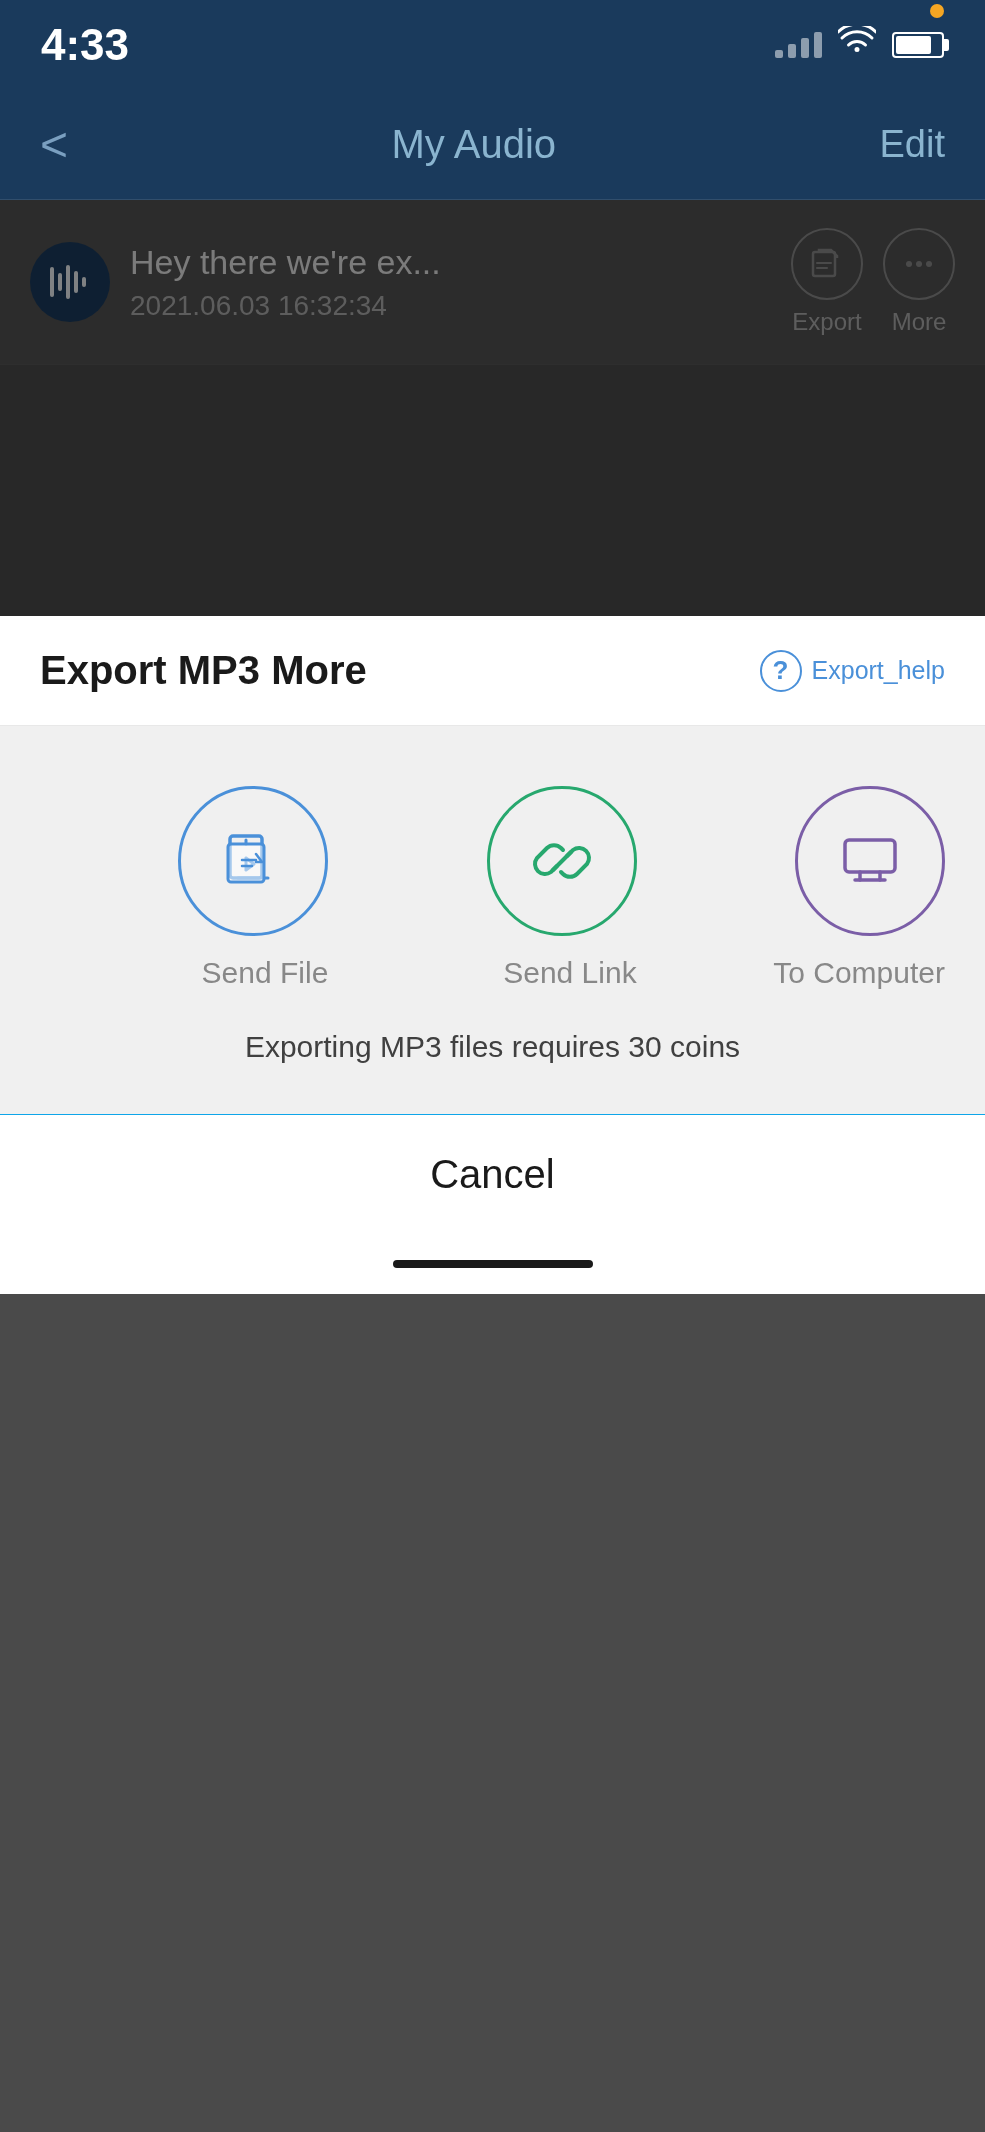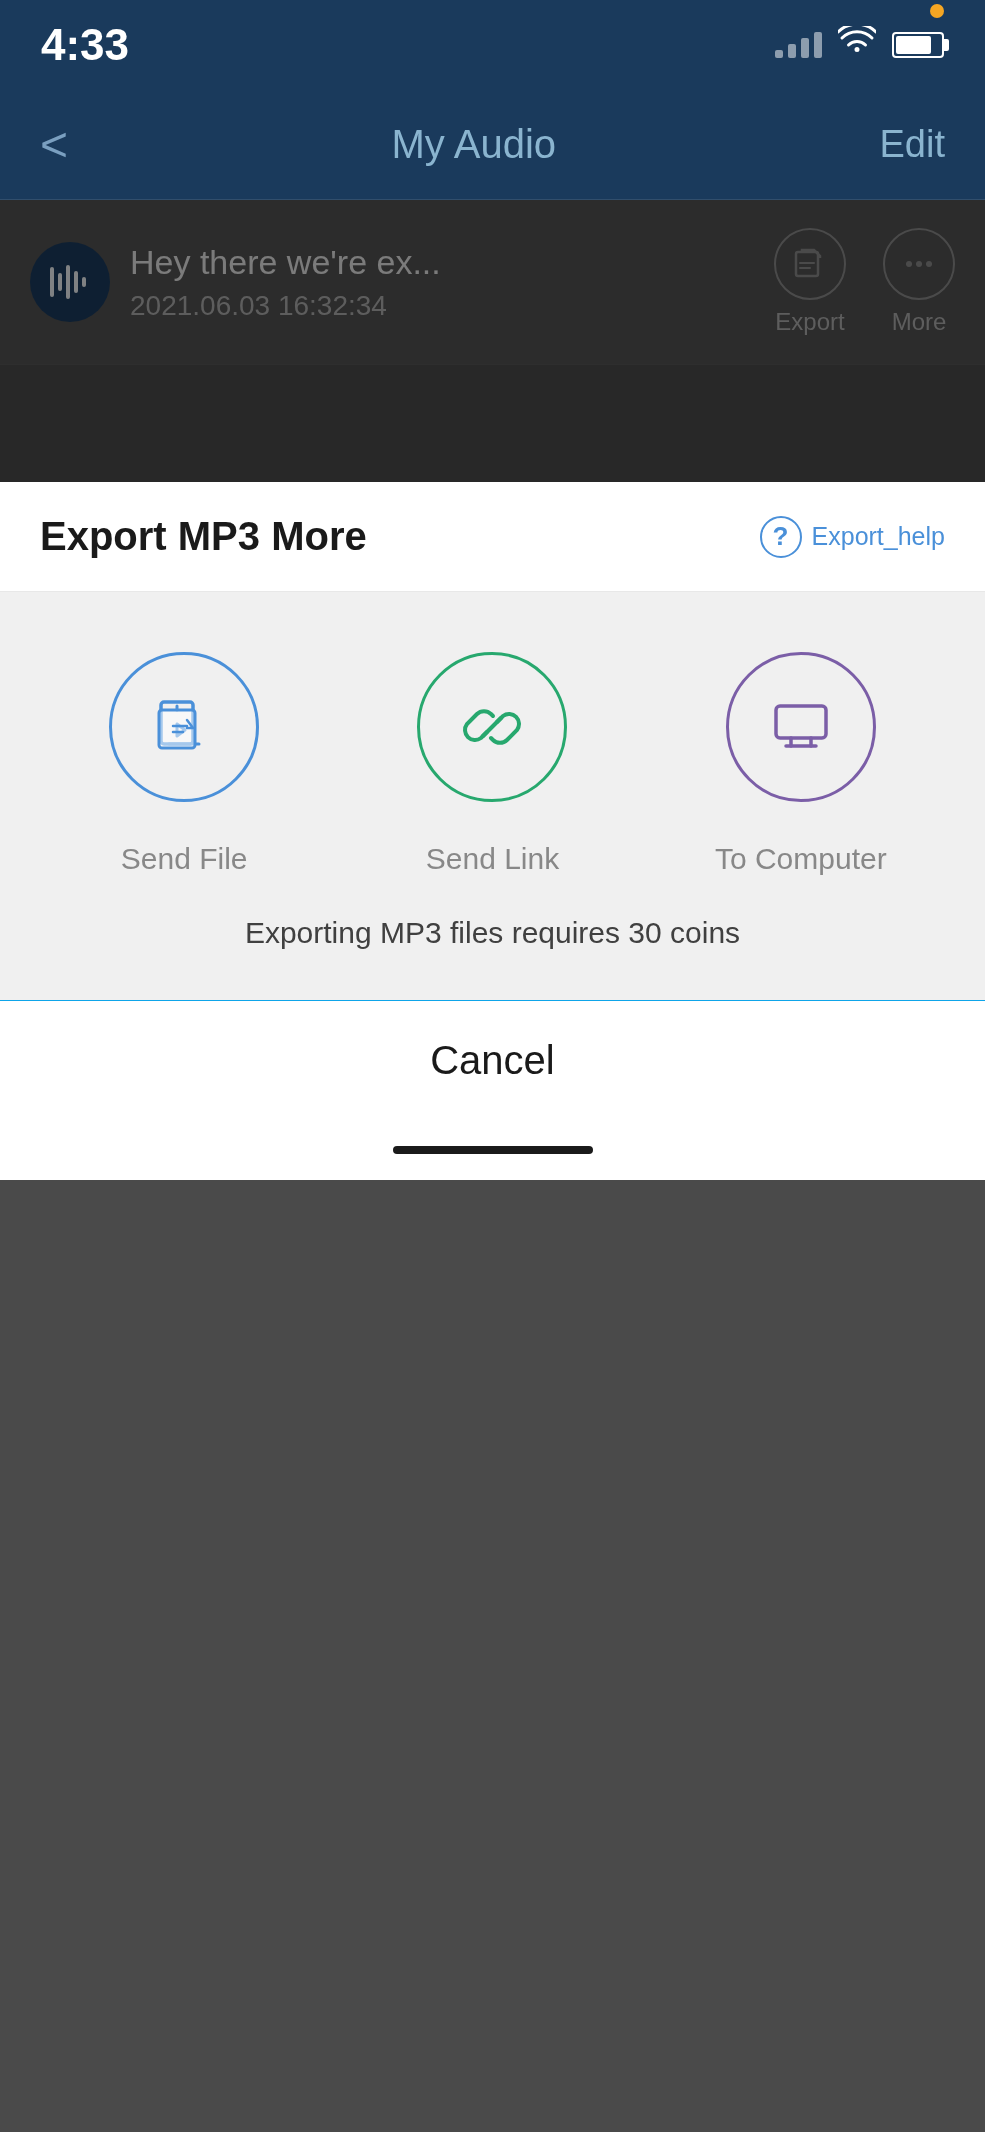--- a/index.html
+++ b/index.html
@@ -113,21 +113,21 @@
     }
     .nav-edit {
       color: #8ab4cf;
       font-size: 38px;
       cursor: pointer;
     }
 
     
     .main-content {
       width: 100%;
-      height: 980px;
+      height: 1094px;
       background: #4a4a4a;
       position: relative;
     }
 
     
     .audio-item {
       display: flex;
       align-items: center;
       background: rgba(80,80,80,0.95);
       padding: 28px 30px;
@@ -156,21 +156,21 @@
       font-size: 34px;
       font-weight: 500;
       margin-bottom: 8px;
     }
     .audio-date {
       color: #aaa;
       font-size: 28px;
     }
     .audio-actions {
       display: flex;
-      gap: 37px;
+      gap: 20px;
       align-items: center;
     }
     .action-btn {
       display: flex;
       flex-direction: column;
       align-items: center;
       gap: 8px;
       cursor: pointer;
     }
     .action-circle {
@@ -247,22 +247,22 @@
     }
     .options-row {
       display: flex;
       justify-content: space-around;
       width: 100%;
       gap: 20px;
     }
     .option-item {
       display: flex;
       flex-direction: column;
-      align-items: center;
-      gap: 40px;
+      align-items: flex-end;
+      gap: 20px;
       cursor: pointer;
       flex: 1;
     }
     .option-circle {
       width: 150px;
       height: 150px;
       border-radius: 50%;
       display: flex;
       align-items: center;
       justify-content: center;

